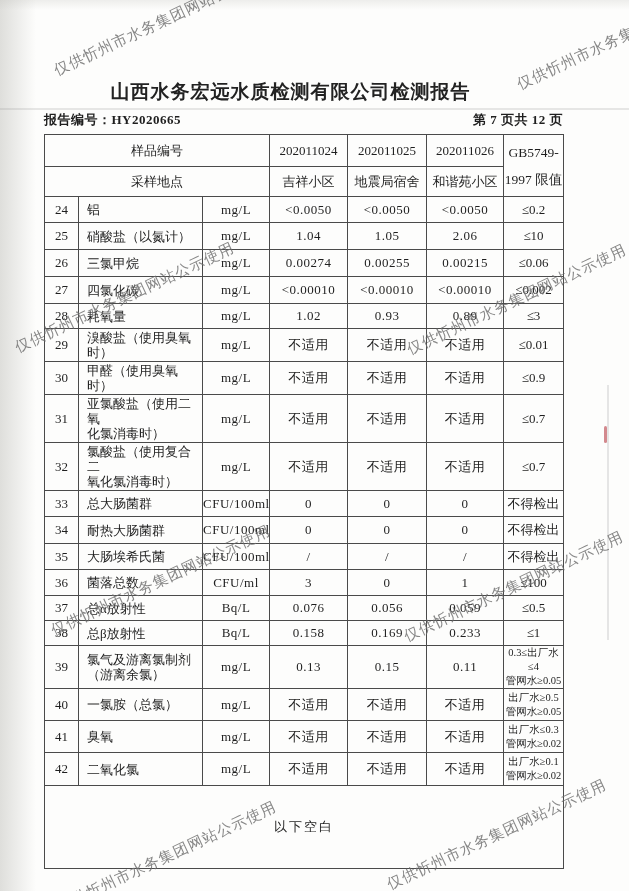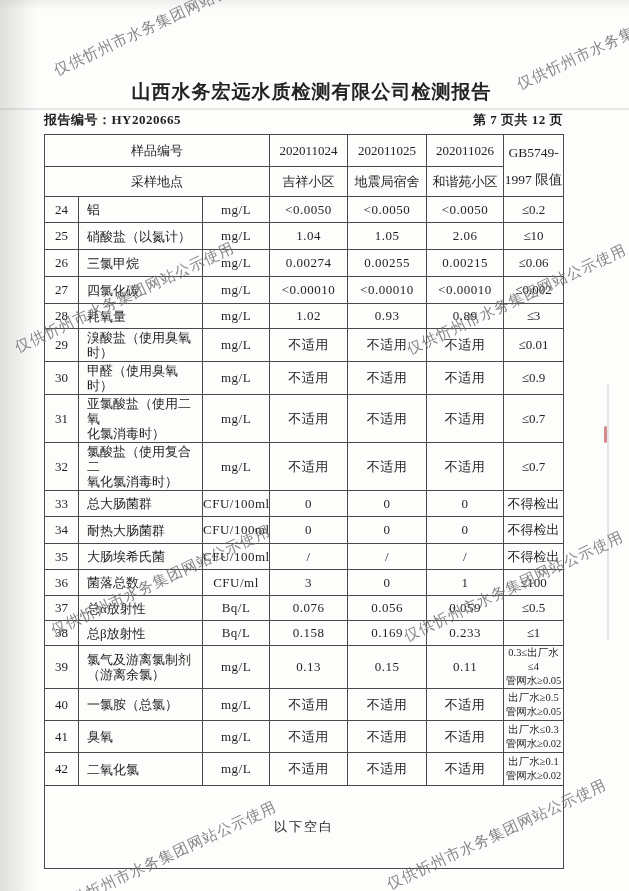--- a/index.html
+++ b/index.html
@@ -24,21 +24,21 @@
     background:#c4626a;opacity:.75;border-radius:2px;pointer-events:none;}
 
   
   .wm-layer{position:absolute;inset:0;pointer-events:none;z-index:5;}
   .wm{position:absolute;white-space:nowrap;
     font-size:15px;letter-spacing:1px;color:rgba(108,108,108,.82);
     transform:rotate(-25deg);transform-origin:0 50%;
     font-family:"Liberation Sans","DejaVu Sans",sans-serif;}
 
   .title{
-    position:absolute;left:52px;top:79px;width:519px;
+    position:absolute;left:31px;top:79px;width:519px;
     text-align:center;font-size:19px;font-weight:bold;letter-spacing:1px;
     font-family:"Liberation Sans","DejaVu Sans",sans-serif;color:#222;
   }
   .meta{
     position:absolute;left:44px;top:111px;width:519px;
     display:flex;justify-content:space-between;align-items:baseline;
     font-size:13px;font-weight:bold;letter-spacing:.5px;
   }
   table.report{
     position:absolute;left:44px;top:134px;width:519px;

